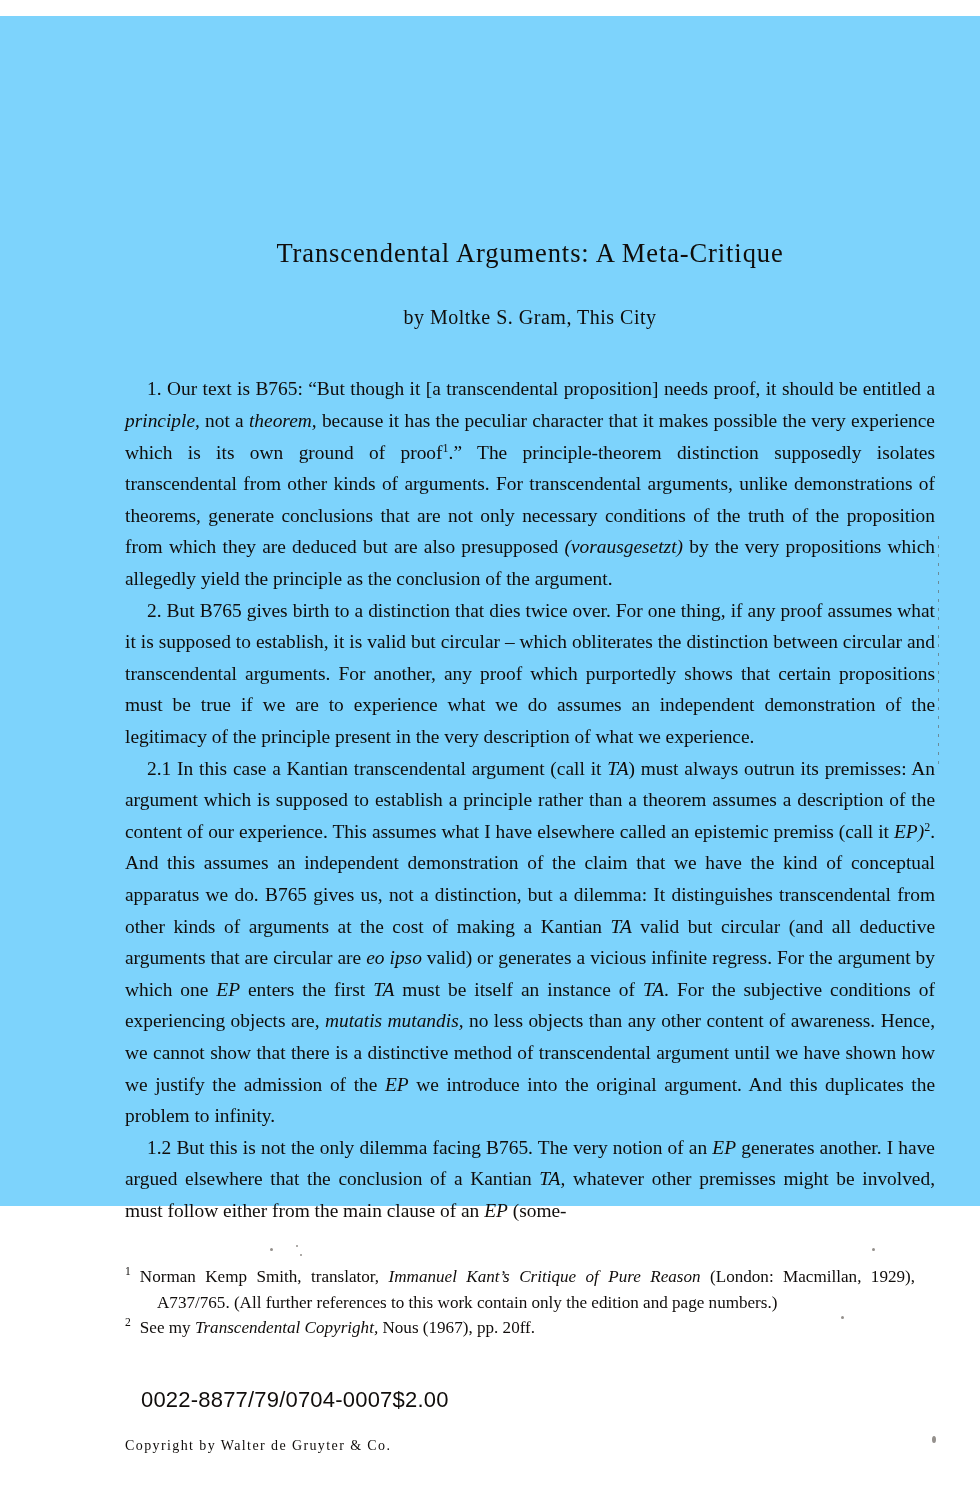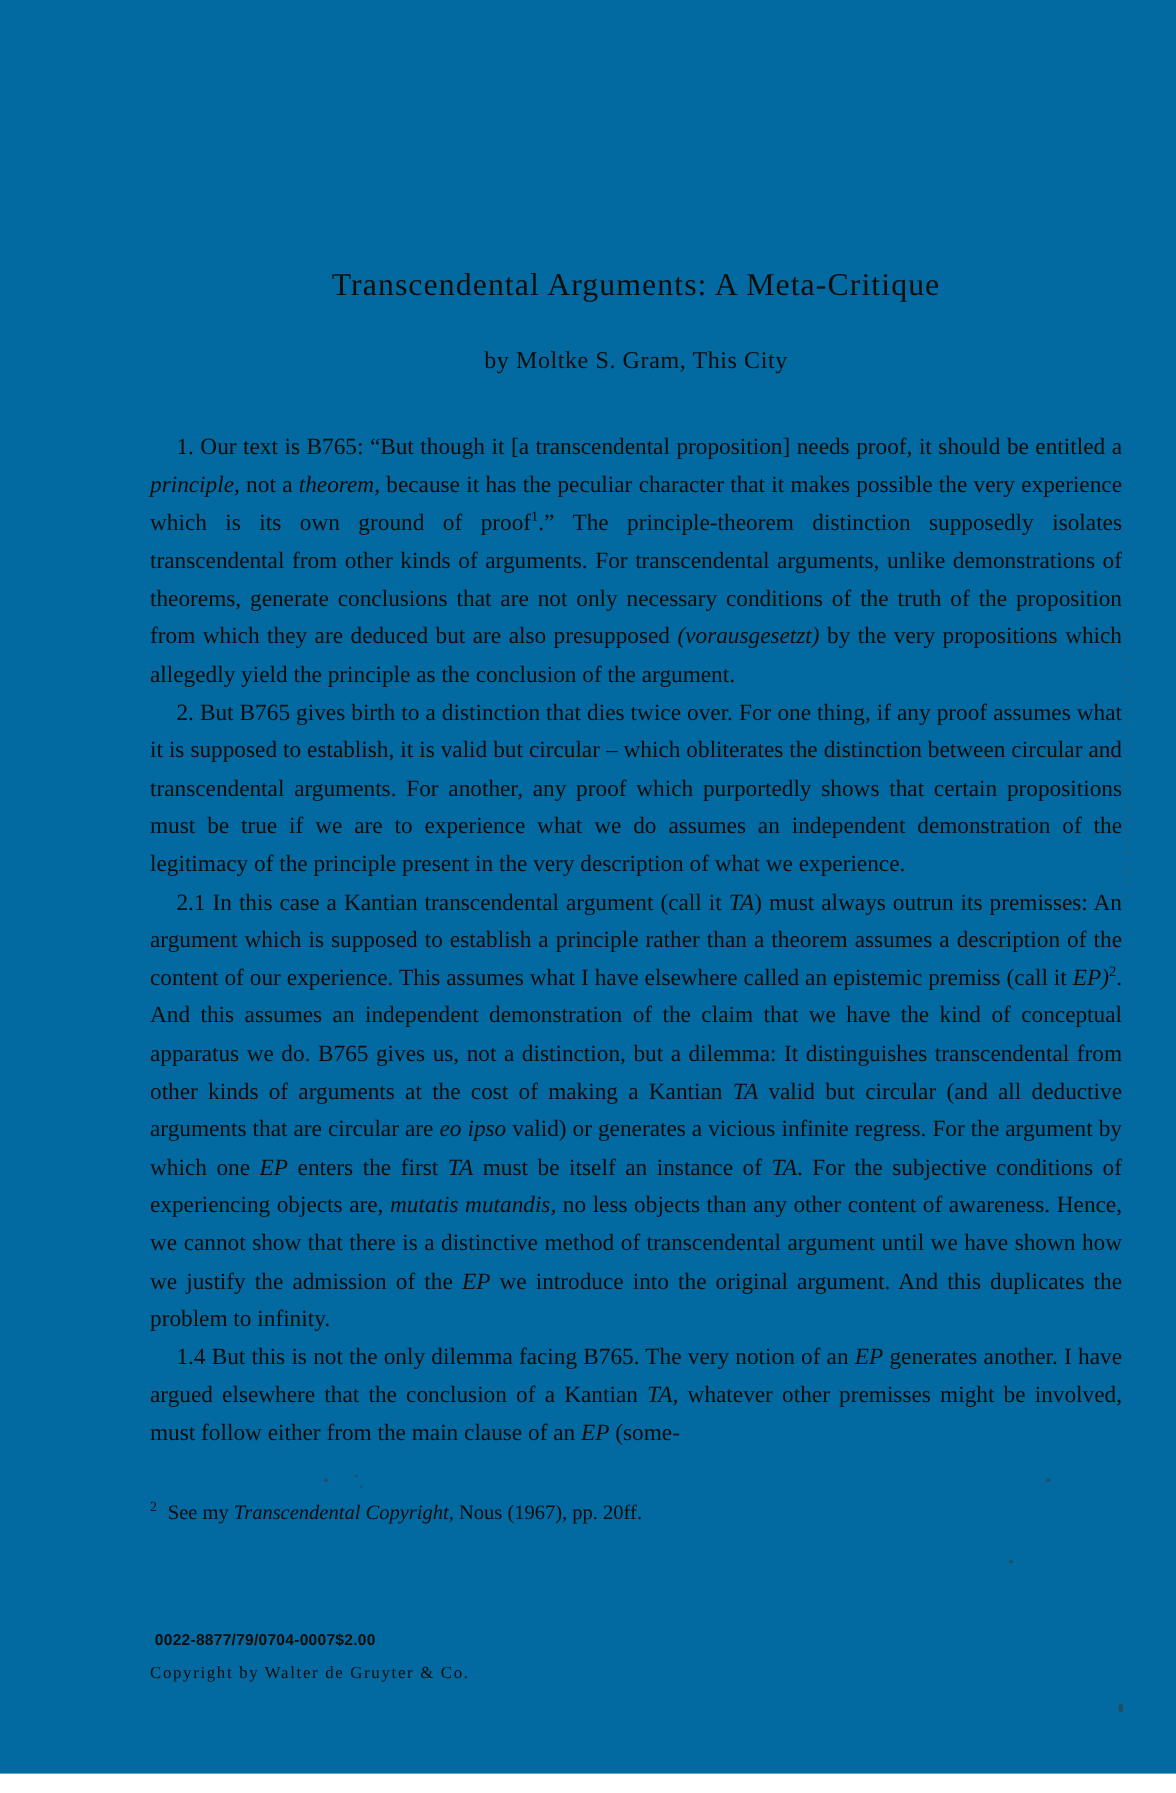--- a/index.html
+++ b/index.html
@@ -11,24 +11,24 @@
     width: 980px;
     height: 1494px;
     position: relative;
     font-family: "Liberation Serif", "DejaVu Serif", serif;
     color: #100d0b;
     overflow: hidden;
   }
 
   .page {
     position: absolute;
-    left: 0; top: 0;
+    left: 0; top: 16px;
     width: 980px;
-    height: 1478px;
-    background: #0369a1;
+    height: 1190px;
+    background: #7dd3fc;
   }
 
   
   .scan-line {
     position: absolute;
     left: 938px;
     top: 520px;
     width: 1px;
     height: 230px;
     background: repeating-linear-gradient(
@@ -116,25 +116,24 @@
     padding-right: 9px;
   }
 
   .colophon {
     position: absolute;
     left: 125px;
     top: 1355px;
     width: 700px;
   }
   .issn {
-    margin: 4px;
+    margin: 16px;
     font-family: "Liberation Sans", "DejaVu Sans", sans-serif;
-    font-size: 13px;
+    font-size: 22px;
     letter-spacing: 0.2px;
-    font-weight: bold;
   }
   .copyright {
     margin: 0;
     padding-top: 9px;
     font-size: 14px;
     letter-spacing: 1.4px;
   }
 </style>
 </head>
 <body>
@@ -152,26 +151,29 @@
   <div class="content">
 
     <h1 class="article-title">Transcendental Arguments: A Meta-Critique</h1>
 
     <p class="byline">by Moltke S. Gram, This City</p>
 
     <div class="body-text">
       <p class="para"><span>1.  Our text is B765: “But though it [a transcendental proposition] needs proof, it should be entitled a </span><i>principle,</i><span> not a </span><i>theorem,</i><span> because it has the peculiar character that it makes possible the very experience which is its own ground of proof</span><sup class="fnref">1</sup><span>.” The principle-theorem distinction supposedly isolates transcendental from other kinds of arguments. For transcendental arguments, unlike demonstrations of theorems, generate conclusions that are not only necessary conditions of the truth of the proposition from which they are deduced but are also presupposed </span><i>(vorausgesetzt)</i><span> by the very propositions which allegedly yield the principle as the conclusion of the argument.</span></p>
       <p class="para"><span>2.  But B765 gives birth to a distinction that dies twice over. For one thing, if any proof assumes what it is supposed to establish, it is valid but circular – which obliterates the distinction between circular and transcendental arguments. For another, any proof which purportedly shows that certain propositions must be true if we are to experience what we do assumes an independent demonstration of the legitimacy of the principle present in the very description of what we experience.</span></p>
       <p class="para"><span>2.1  In this case a Kantian transcendental argument (call it </span><i>TA</i><span>) must always outrun its premisses: An argument which is supposed to establish a principle rather than a theorem assumes a description of the content of our experience. This assumes what I have elsewhere called an epistemic premiss (call it </span><i>EP)</i><sup class="fnref">2</sup><span>. And this assumes an independent demonstration of the claim that we have the kind of conceptual apparatus we do. B765 gives us, not a distinction, but a dilemma: It distinguishes transcendental from other kinds of arguments at the cost of making a Kantian </span><i>TA</i><span> valid but circular (and all deductive arguments that are circular are </span><i>eo ipso</i><span> valid) or generates a vicious infinite regress. For the argument by which one </span><i>EP</i><span> enters the first </span><i>TA</i><span> must be itself an instance of </span><i>TA</i><span>. For the subjective conditions of experiencing objects are, </span><i>mutatis mutandis,</i><span> no less objects than any other content of awareness. Hence, we cannot show that there is a distinctive method of transcendental argument until we have shown how we justify the admission of the </span><i>EP</i><span> we introduce into the original argument. And this duplicates the problem to infinity.</span></p>
-      <p class="para"><span>1.4  But this is not the only dilemma facing B765. The very notion of an </span><i>EP</i><span> generates another. I have argued elsewhere that the conclusion of a Kantian </span><i>TA,</i><span> whatever other premisses might be involved, must follow either from the main clause of an </span><i>EP</i><span> (some-</span></p>
+      <p class="para"><span>1.2  But this is not the only dilemma facing B765. The very notion of an </span><i>EP</i><span> generates another. I have argued elsewhere that the conclusion of a Kantian </span><i>TA,</i><span> whatever other premisses might be involved, must follow either from the main clause of an </span><i>EP</i><span> (some-</span></p>
     </div>
 
   </div>
 
   <div class="footnotes">
+    <p class="fn">
+      <span class="fn-marker">1</span><span class="fn-text"><span>Norman Kemp Smith, translator, </span><i>Immanuel Kant’s Critique of Pure Reason</i><span> (London: Macmillan, 1929), A737/765. (All further references to this work contain only the edition and page numbers.)</span></span>
+    </p>
     <p class="fn">
       <span class="fn-marker">2</span><span class="fn-text"><span>See my </span><i>Transcendental Copyright,</i><span> Nous (1967), pp. 20ff.</span></span>
     </p>
   </div>
 
   <div class="colophon">
     <p class="issn">0022-8877/79/0704-0007$2.00</p>
     <p class="copyright">Copyright by Walter de Gruyter &amp; Co.</p>
   </div>
 

